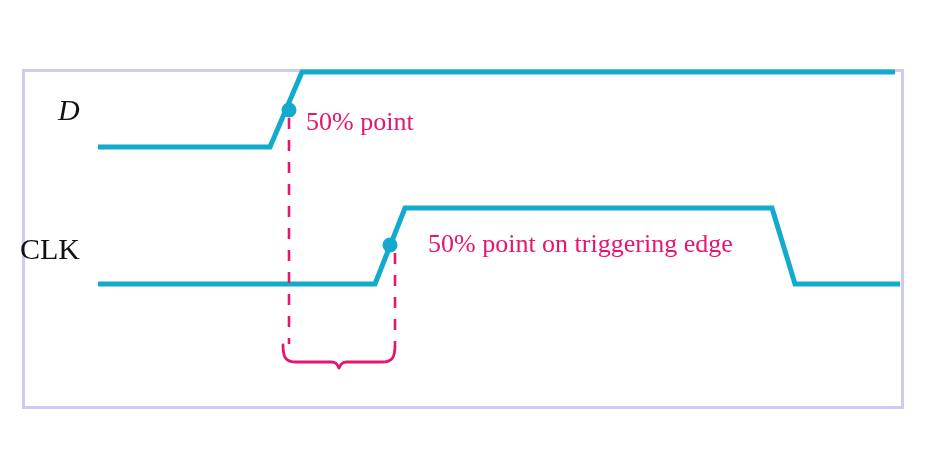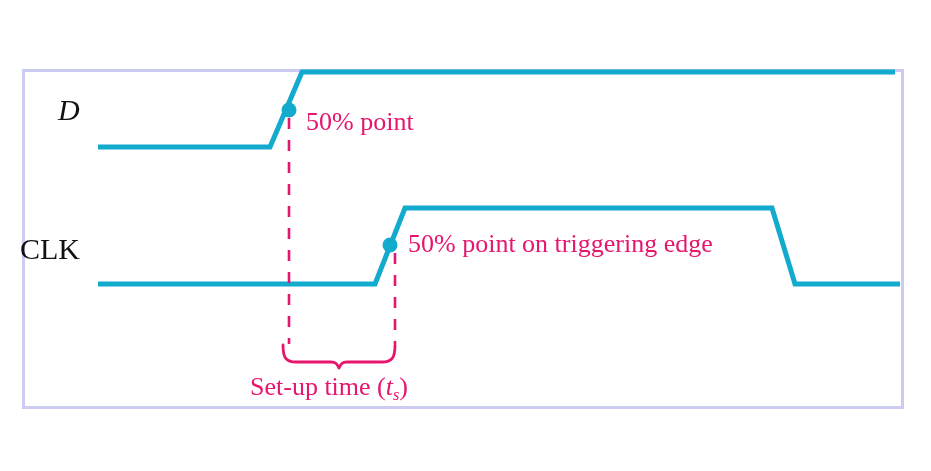--- a/index.html
+++ b/index.html
@@ -43,21 +43,21 @@
     font-style: italic;
   }
   .annot sub {
     font-size: 0.62em;
     font-style: italic;
     vertical-align: -0.28em;
   }
   #label-D      { left: 58px;  top: 95px;  }
   #label-CLK    { left: 20px;  top: 234px; text-align: right; }
   #annot-d50    { left: 306px; top: 81px; margin-top: 28px;  }
-  #annot-clk50  { left: 408px; top: 231px; }
+  #annot-clk50  { left: 428px; top: 231px; }
   #annot-setup  { left: 250px; top: 374px; }
 </style>
 </head>
 <body>
 
 <div id="stage">
 
   <svg id="diagram-svg" viewBox="0 0 931 471">
 
     <rect x="23.5" y="70.5" width="879" height="337" fill="#ffffff" stroke="#ccccf2" stroke-width="3"></rect>
@@ -81,17 +81,14 @@
   </svg>
 
   <div class="txt sig-label italic" id="label-D">D</div>
 
   <div class="txt sig-label" id="label-CLK">CLK</div>
 
   <div class="txt annot" id="annot-d50">50% point</div>
 
   <div class="txt annot" id="annot-clk50">50% point on triggering edge</div>
 
-  <div class="txt annot" id="annot-setup">
-    <span>Set-up time (</span><span class="subvar">t</span><sub>s</sub><span>)</span>
-  </div>
 
 </div>
 
 </body></html>

